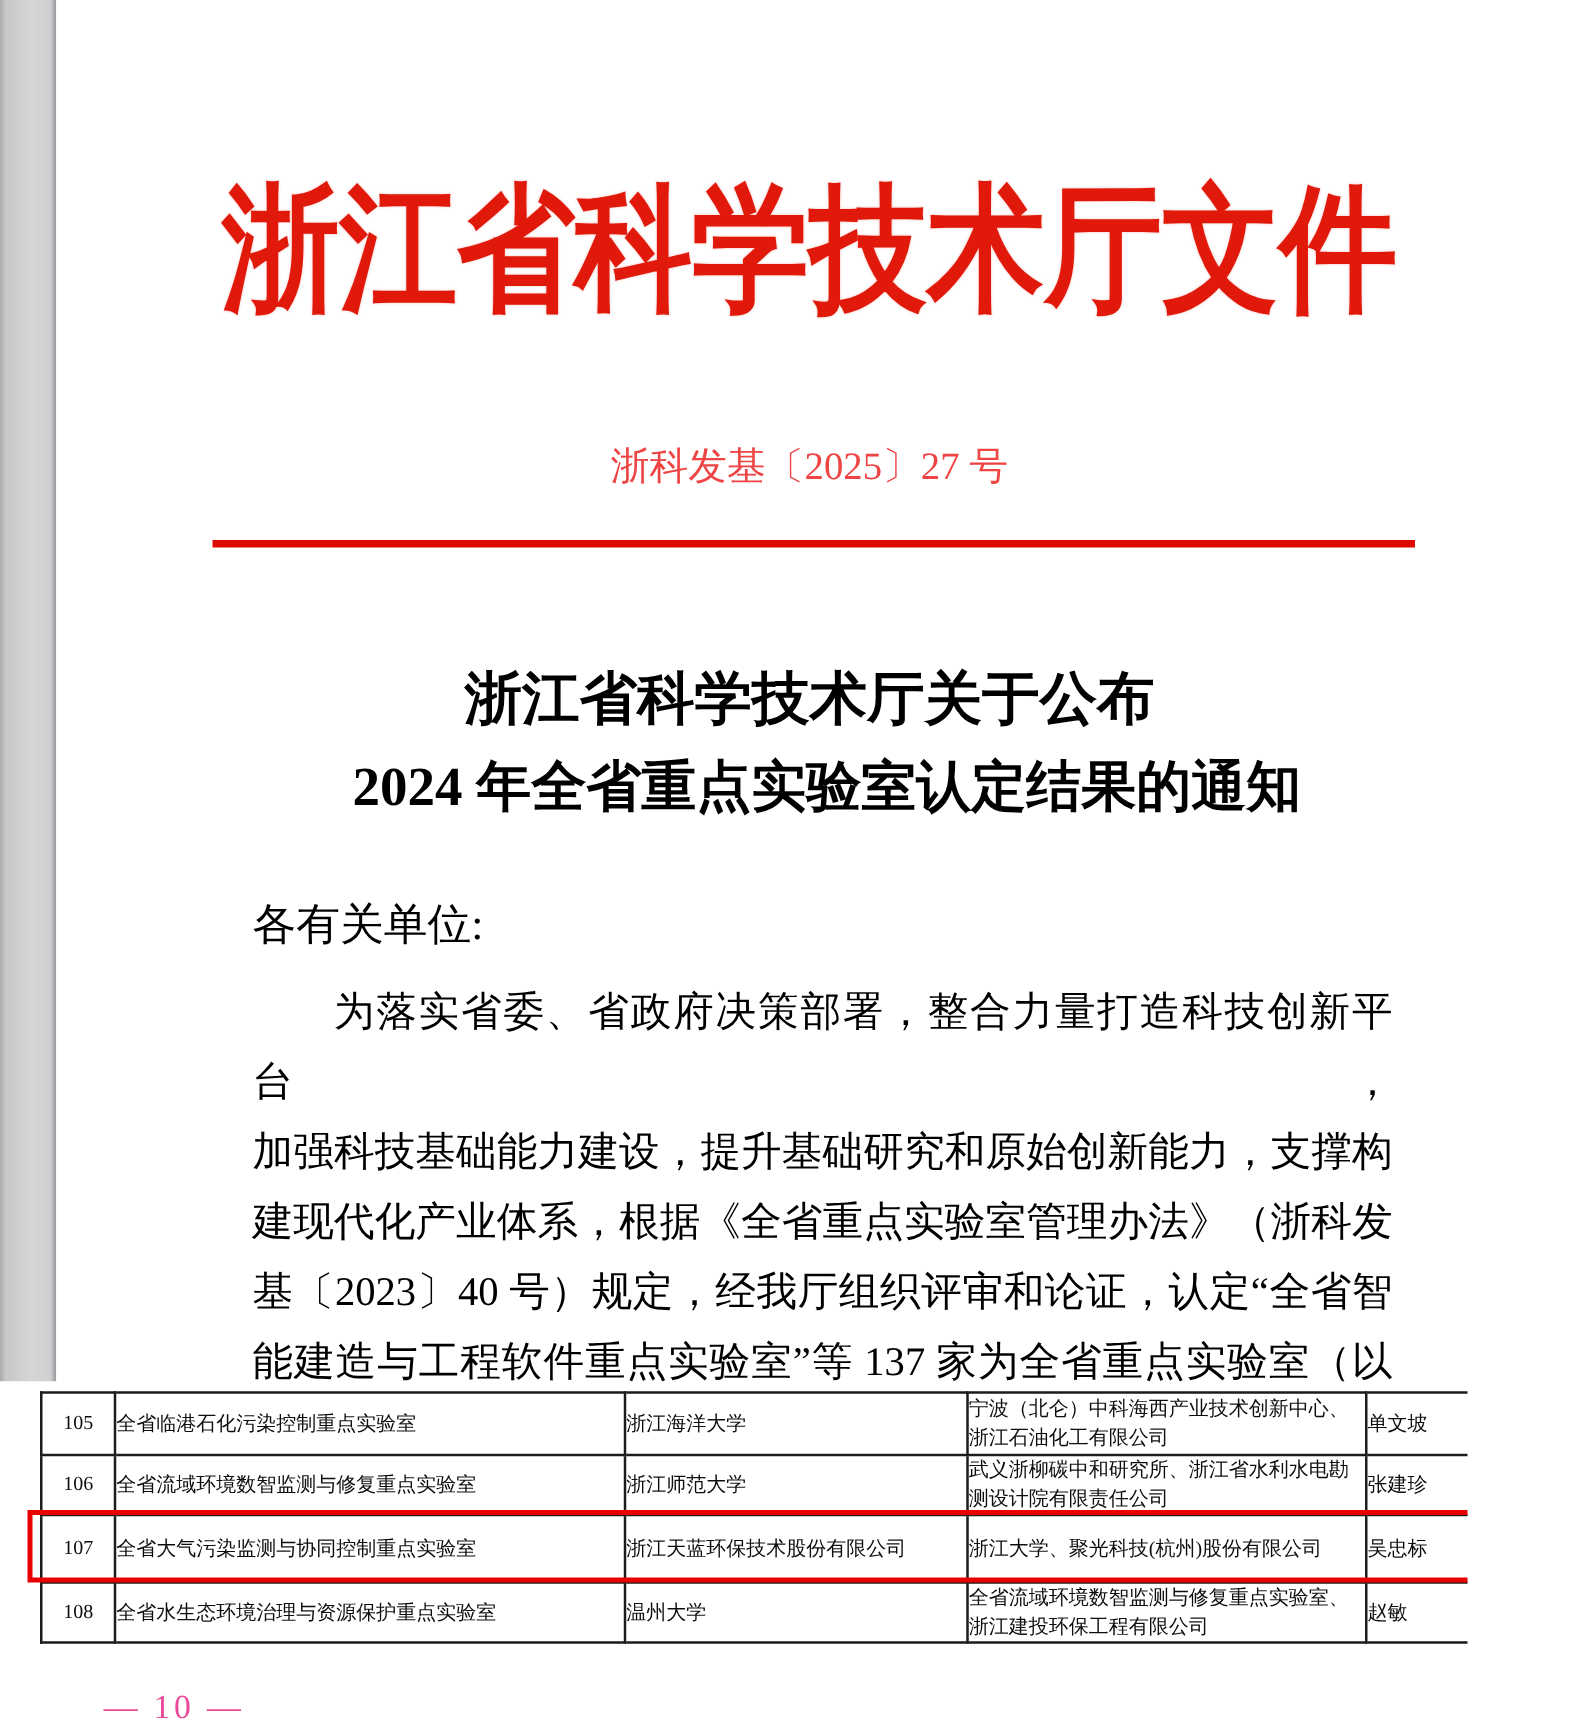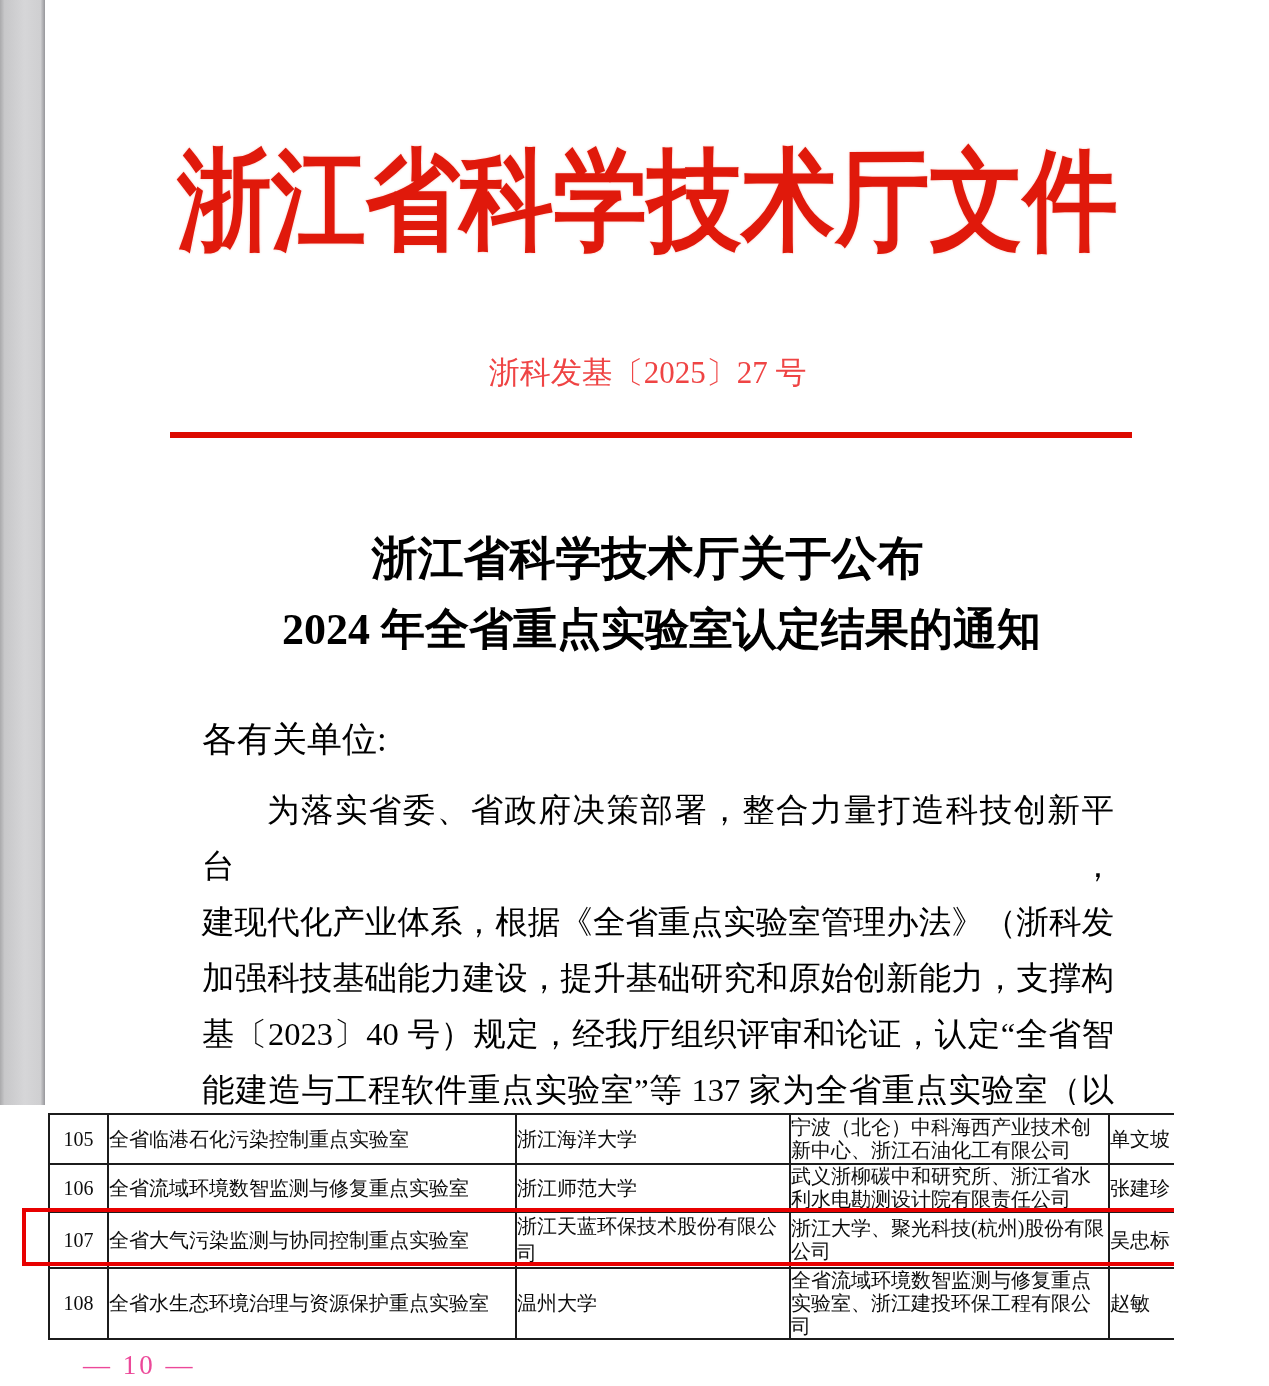--- a/index.html
+++ b/index.html
@@ -26,22 +26,22 @@
   .notice-2{position:absolute;left:45px;top:600px;width:1205px;text-align:center;font-size:44px;font-weight:bold;margin-left:14px;}
   .salutation{position:absolute;left:202px;top:716px;font-size:35px;}
   .body-text{position:absolute;left:202px;top:782px;width:912px;font-size:32.5px;line-height:56px;}
   .body-text .line{text-align:justify;text-align-last:justify;}
   .body-text .line.indent{text-indent:65px;}
   .body-text .line.last{text-align:left;text-align-last:left;}
 
   
   .bottom-sheet{position:absolute;left:0;top:1105px;width:1269px;height:281px;background:#ffffff;}
   table.results{
-    position:absolute;left:48px;top:1113px;width:1167px;border-collapse:collapse;table-layout:fixed;
-    font-size:20px;color:#0d0d0d;
+    position:absolute;left:32px;top:1113px;width:1167px;border-collapse:collapse;table-layout:fixed;
+    font-size:16px;color:#0d0d0d;
   }
   table.results td{border:2px solid #1c1c1c;padding:0;vertical-align:middle;overflow:hidden;}
   table.results tr.r1 td{height:48px;}
   table.results tr.r2 td{height:46px;}
   table.results tr.r3 td{height:52px;}
   table.results tr.r4 td{height:46px;}
   td.c-no{text-align:center;}
   td.c-lab{padding-left:14px;}
   td.c-inst{padding-left:8px;padding-right:4px;}
   td.c-part{padding-left:8px;padding-right:4px;line-height:23px;}
@@ -66,22 +66,22 @@
 
   <div class="red-rule"></div>
 
   <div class="notice-1">浙江省科学技术厅关于公布</div>
   <div class="notice-2">2024 年全省重点实验室认定结果的通知</div>
 
   <div class="salutation">各有关单位:</div>
 
   <div class="body-text">
     <div class="line indent">为落实省委、省政府决策部署，整合力量打造科技创新平台，</div>
+    <div class="line">加强科技基础能力建设，提升基础研究和原始创新能力，支撑构</div>
     <div class="line">建现代化产业体系，根据《全省重点实验室管理办法》（浙科发</div>
-    <div class="line">加强科技基础能力建设，提升基础研究和原始创新能力，支撑构</div>
     <div class="line">基〔2023〕40 号）规定，经我厅组织评审和论证，认定“全省智</div>
     <div class="line">能建造与工程软件重点实验室”等 137 家为全省重点实验室（以</div>
     <div class="line last">下简称“实验室”）。现将有关事项通知如下:</div>
   </div>
 
   <div class="bottom-sheet"></div>
 
   <table class="results">
     <colgroup>
       <col style="width:59px">

